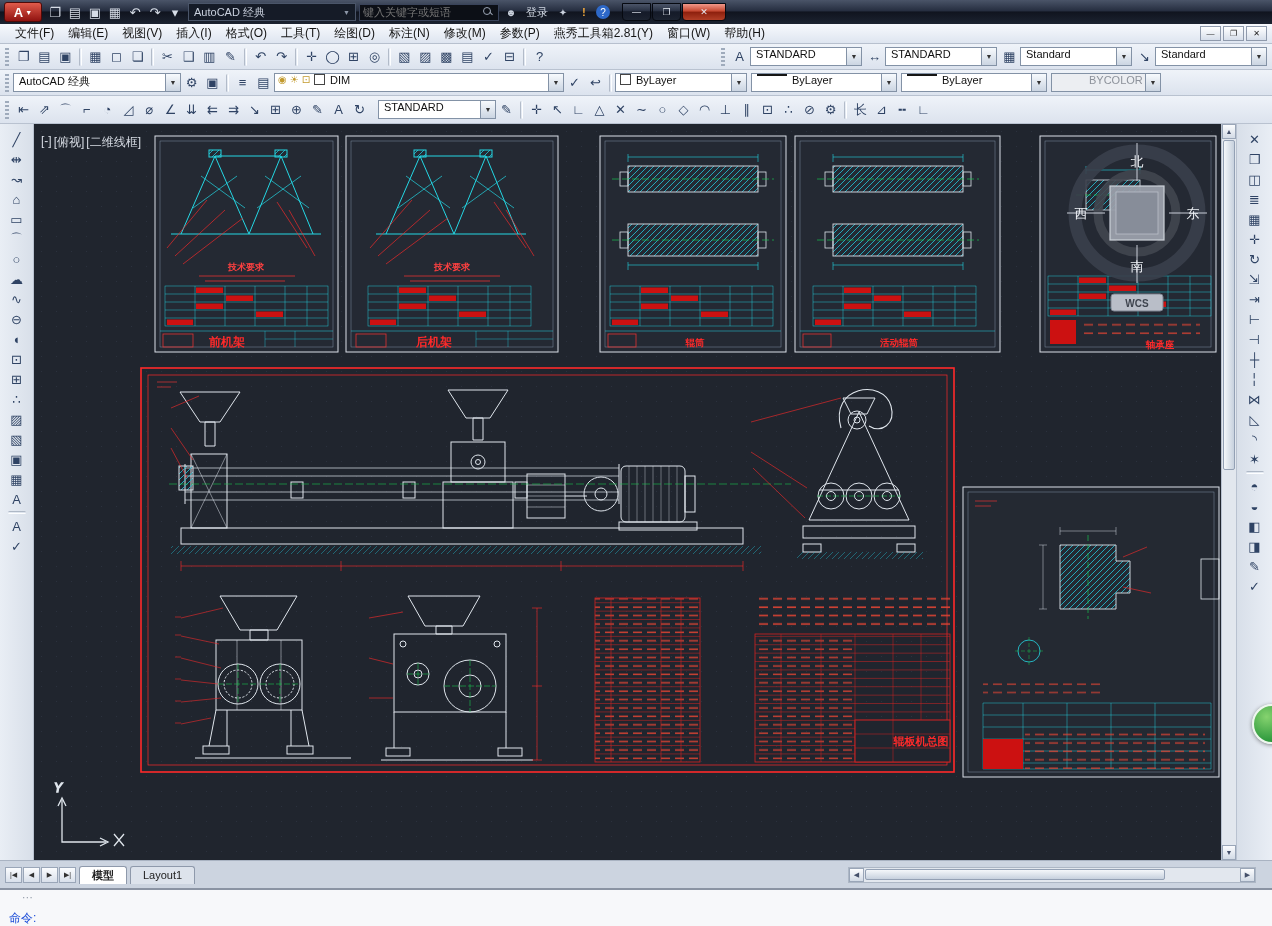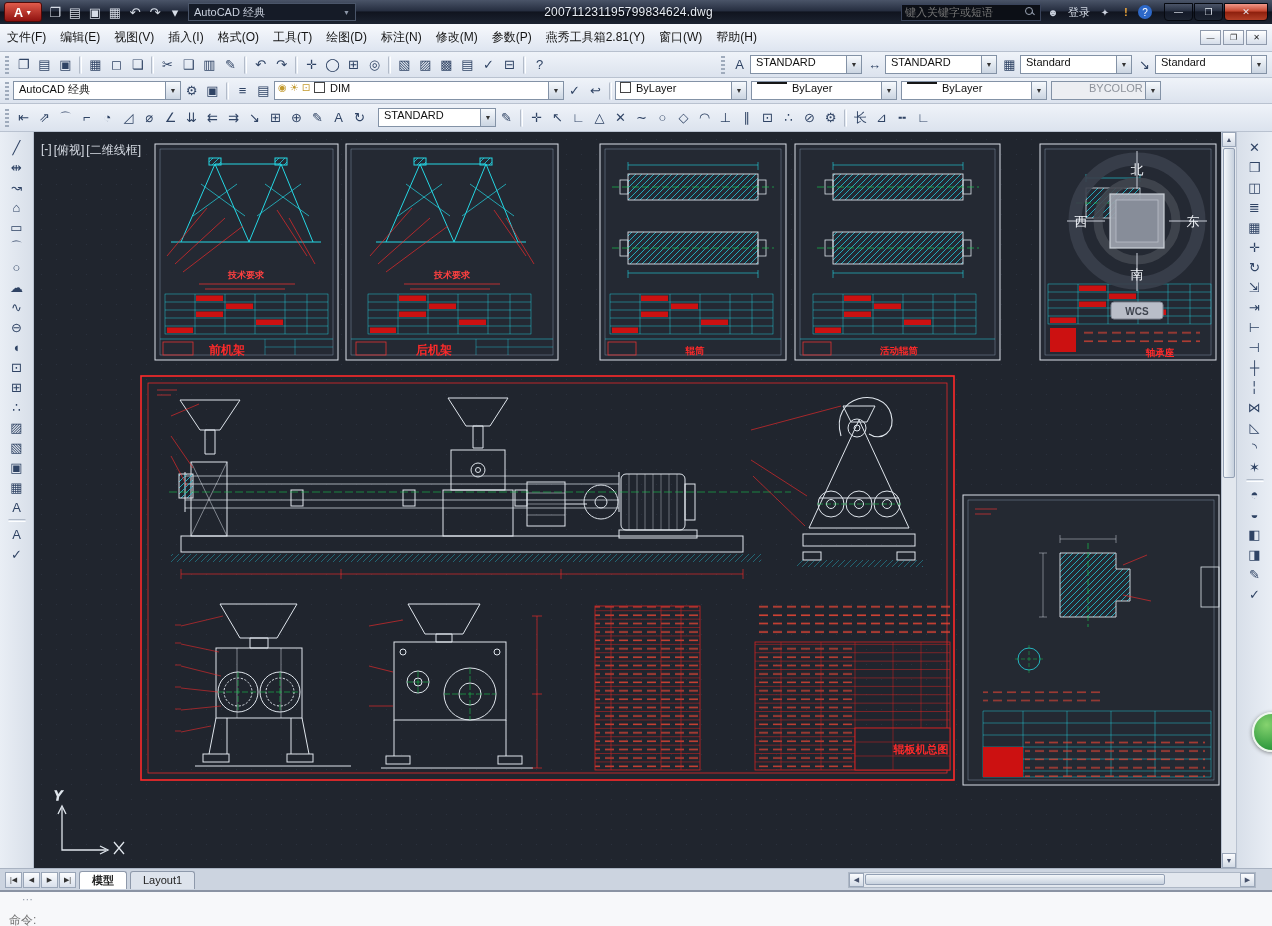--- a/index.html
+++ b/index.html
@@ -29,22 +29,22 @@
   .ic-ico.alert { color:#ffb13b; font-weight:bold; }
   .ic-ico.helpc { background:#2d68c8; color:#fff; border-radius:50%; width:14px; height:14px; font-size:10px; }
   .signin { font-size:11px; color:#d2d9e4; padding:0 3px; }
   .win-btns { display:flex; margin-left:8px; }
   .win-btn { width:29px; height:18px; border:1px solid #060910; border-radius:0 0 4px 4px; margin-left:1px;
     background:linear-gradient(#67718556,#2b344555 45%,#151b2a 50%,#27304055); color:#e6ebf3; font-size:9px;
     display:flex; align-items:center; justify-content:center; }
   .win-btn.close { width:44px; background:linear-gradient(#f0988a,#c44730 45%,#8c1f0d 50%,#b23f27); }
 
   
-  .menubar { height:28px; background:linear-gradient(#f7f9fd,#dee5f0); border-bottom:1px solid #b7c0ce;
-    display:flex; align-items:center; color:#151515; }
+  .menubar { height:20px; background:linear-gradient(#f7f9fd,#dee5f0); border-bottom:1px solid #b7c0ce;
+    display:flex; align-items:center; padding-left:8px; color:#151515; }
   .menu-item { padding:2px 7px; font-size:12px; white-space:nowrap; }
   .mdi-btns { margin-left:auto; display:flex; gap:2px; padding-right:5px; }
   .mdi-btn { width:21px; height:15px; border:1px solid #8f9aac; background:linear-gradient(#ffffff,#d6deea);
     font-size:8px; color:#222; display:flex; align-items:center; justify-content:center; }
 
   
   .tbrow { display:flex; align-items:center; background:linear-gradient(#eff3f9,#dce3ee);
     border-bottom:1px solid #b9c2d0; padding:0 3px; }
   #row1 { height:26px; } #row2 { height:26px; } #row3 { height:28px; }
   .grip { width:4px; height:18px; margin:0 4px 0 2px; flex:none;
@@ -82,36 +82,36 @@
   .vp-label { position:absolute; top:10px; left:7px; color:#d8dde5; font-size:12px; display:flex; gap:2px; z-index:5; }
   .vscroll { width:15px; background:#e2e7ee; border-left:1px solid #b9c2d0; display:flex; flex-direction:column; align-items:stretch; }
   .sarrow { height:15px; background:linear-gradient(#fbfcfe,#d3dbe6); border:1px solid #9aa6b8;
     font-size:7px; color:#45506a; display:flex; align-items:center; justify-content:center; flex:none; }
   .sthumb-v { height:330px; margin:1px; background:linear-gradient(90deg,#f4f7fa,#c7d1de); border:1px solid #93a0b4; border-radius:2px; }
   .green-bubble { position:absolute; right:-20px; top:580px; width:40px; height:40px; border-radius:50%;
     background:radial-gradient(circle at 35% 30%, #86d36f, #2f9a3e 70%, #1d7a2c); border:2px solid #eef7ee;
     box-shadow:0 1px 4px rgba(0,0,0,.45); }
 
   
-  .tabsrow { height:22px; background:#ccd4e0; border-top:1px solid #a9b3c2; display:flex; align-items:center; padding-left:4px; }
+  .tabsrow { height:28px; background:#ccd4e0; border-top:1px solid #a9b3c2; display:flex; align-items:center; padding-left:4px; }
   .tab-nav { width:17px; height:16px; font-size:7px; display:flex; align-items:center; justify-content:center;
     background:linear-gradient(#fbfcfe,#d9e0eb); border:1px solid #9aa6b8; margin-left:1px; color:#333; }
   .tab { padding:0 12px; font-size:11px; border:1px solid #8e99ab; border-bottom:none; background:#dde3ec;
     margin-left:3px; border-radius:3px 3px 0 0; height:18px; display:flex; align-items:center; color:#222; }
   .tab.active { background:#ffffff; font-weight:bold; }
   .hscroll { margin-left:auto; width:408px; height:16px; background:#e2e7ee; border:1px solid #adb7c5;
     display:flex; align-items:center; margin-right:16px; }
   .hscroll .sarrow { width:15px; height:100%; }
   .sthumb-h { width:300px; height:11px; margin:0 1px; background:linear-gradient(#f4f7fa,#c7d1de);
     border:1px solid #93a0b4; border-radius:2px; }
 
   
   .cmdwin { height:44px; background:#f7f8fa; border-top:2px solid #8a93a3; position:relative; }
   .cmd-grip { position:absolute; top:1px; left:22px; color:#98a0ad; font-size:11px; letter-spacing:1px; }
-  .cmd-prompt { position:absolute; left:9px; bottom:5px; font-size:12px; color:#737373; }
+  .cmd-prompt { position:absolute; left:9px; bottom:5px; font-size:12px; color:#1d4ed8; }
 
   
   svg text { font-family:"Liberation Sans","DejaVu Sans",sans-serif; }
   .tr  { fill:#ff4040; font-size:9px;  font-weight:bold; text-anchor:middle; }
   .trb { fill:#ff2a2a; font-size:12px; font-weight:bold; text-anchor:middle; }
   .trm { fill:#ff2a2a; font-size:9.5px; font-weight:bold; text-anchor:middle; }
   .trt { fill:#ff2a2a; font-size:11px; font-weight:bold; text-anchor:middle; }
   .tcomp { fill:#eef1f6; font-size:13px; text-anchor:middle; }
   .twcs { fill:#3f454f; font-size:10px; font-weight:bold; text-anchor:middle; }
   .tucs { fill:#dfe5ec; font-size:12px; font-style:italic; }
@@ -130,21 +130,20 @@
       <span class="tbi" data-name="qat-save-icon">▣</span>
       <span class="tbi" data-name="qat-plot-icon">▦</span>
       <span class="tbi" data-name="qat-undo-icon">↶</span>
       <span class="tbi" data-name="qat-redo-icon">↷</span>
       <span class="tbi" data-name="qat-menu-chevron-icon">▾</span>
   </div>
   <div class="combo-dark" data-name="workspace-switcher-titlebar">
     <span>AutoCAD 经典</span>
       <span class="car" data-name="chevron-down-icon">▼</span>
   </div>
-  <div class="filename" data-name="document-title">200711231195799834624.dwg</div>
   <div class="search-box" data-name="infocenter-search">
     <input data-name="search-input" placeholder="键入关键字或短语" style="">
     <span class="mag" data-name="search-icon"></span>
   </div>
   <span class="ic-ico" data-name="signin-avatar-icon">☻</span>
   <span class="signin" data-name="signin-link">登录</span>
   <span class="ic-ico" data-name="exchange-icon">✦</span>
   <span class="ic-ico alert" data-name="alert-icon">!</span>
   <span class="ic-ico helpc" data-name="help-center-icon">?</span>
   <div class="win-btns" data-name="window-controls">

